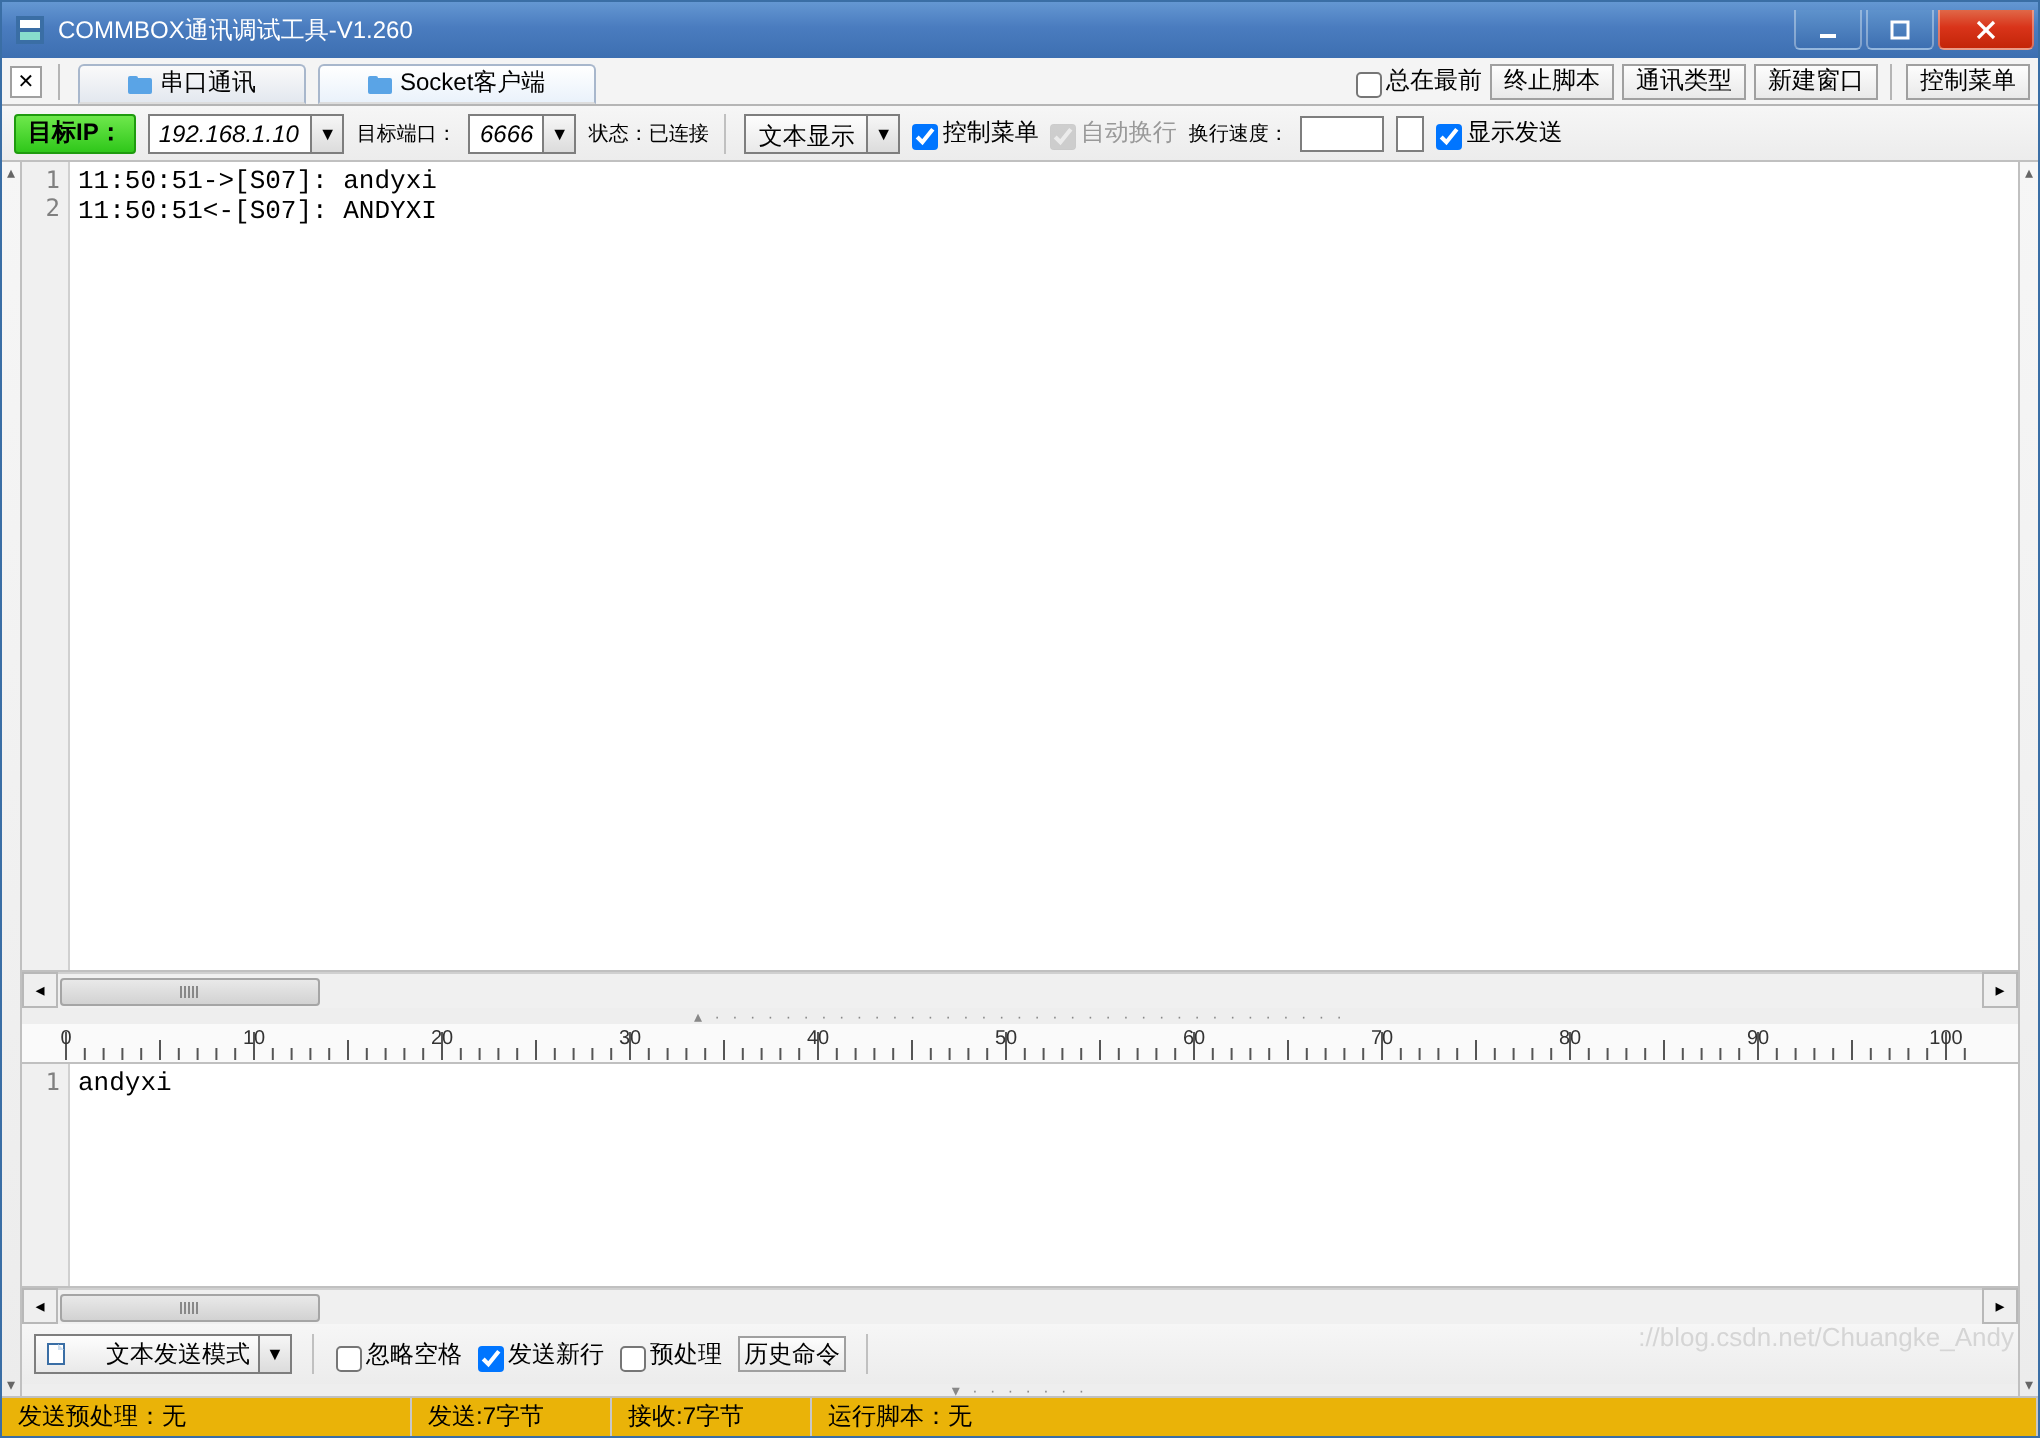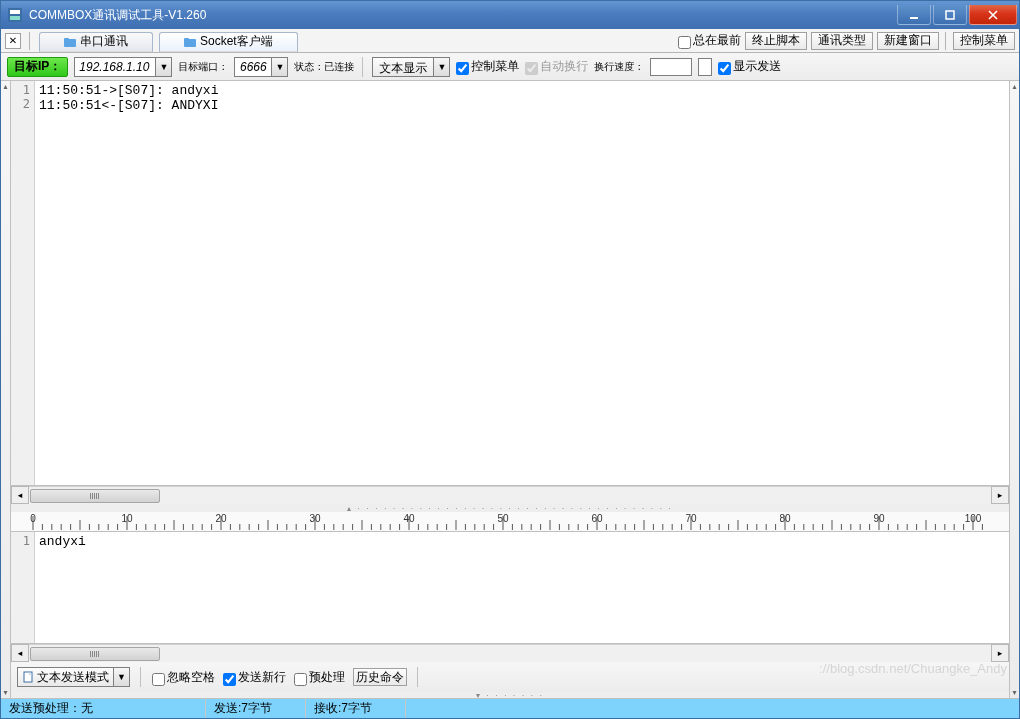--- a/index.html
+++ b/index.html
@@ -46,21 +46,21 @@
 .hbar .track { flex: 1; background: #f0f0f0; border-top: 1px solid #d0d0d0; display:flex; align-items:center; padding:0 1px; }
 .thumb { height: 14px; width: 130px; background: linear-gradient(#e9e9e9,#d2d2d2); border: 1px solid #a5a5a5; border-radius: 2px; display:flex; align-items:center; justify-content:center;}
 .thumb .g{ width:10px; height:6px; background:repeating-linear-gradient(90deg,#888 0 1px,transparent 1px 2px);}
 .sbbtn { width:18px; height:18px; background:#efefef; border:1px solid #b8b8b8; display:flex; align-items:center; justify-content:center; font-size:9px;}
 .splitgrip { height: 8px; background:#eee; display:flex; align-items:center; justify-content:center; font-size:8px; color:#888; letter-spacing:2px;}
 .ruler { height: 20px; background: #fafafa; border-bottom: 1px solid #c0c0c0; position: relative; overflow: hidden; }
 .ruler .ticks{ position:absolute; inset:0; }
 .editor2 { height: 112px; display: flex; background: #fff; border-bottom: 1px solid #c0c0c0; }
 .tbbar { height: 30px; background: linear-gradient(#f6f6f6,#ececec); display: flex; align-items: center; padding: 0 6px; gap: 8px; }
 .bigbtn { flex:1; height: 22px; background: linear-gradient(#eaf3ff,#cfe3fb); border: 1px solid #6a92c4; display:flex; align-items:center; justify-content:center; font-size:12px;}
-.status { height: 20px; background: #7dd3fc; border-top: 1px solid #c0c0c0; display: flex; }
+.status { height: 20px; background: #eab308; border-top: 1px solid #c0c0c0; display: flex; }
 .status .cell { padding: 2px 8px; border-right: 1px solid #c8c8c8; font-size: 12px; display:flex; align-items:center; white-space:nowrap;}
 .status .cell.wide1{ width: 205px; } .status .cell.wide2{ width: 100px; } .status .cell.wide3{ width: 100px; }
 .status .cell.wide4{ width: 305px; } .status .cell.wide5{ flex:1;}
 .watermark{ position:absolute; right:12px; bottom:22px; color:#d5d5d5; font-size:13px; pointer-events:none;}
 input[type=checkbox]{ width:13px; height:13px; }
 svg{display:block;}
 </style>
 </head>
 <body>
 
@@ -315,21 +315,21 @@
         <div class="track">
             <div class="thumb">
               <div class="g"></div>
             </div>
           </div>
         <div class="sbbtn">▸</div>
       </div>
 
       <div class="tbbar">
         <div class="combo" style="background:linear-gradient(#fdfdfd,#e9e9e9)">
-          <span style="padding:2px 4px; display:flex; align-items:center; gap:3px">
+          <span style="padding:2px 4px; display:flex; align-items:center; gap:19px">
             <span>
                 <svg width="12" height="12">
                   <rect x="2" y="1" width="8" height="10" fill="#fff" stroke="#3a6ea5"></rect>
                   <path d="M7 1 L10 4 L7 4 Z" fill="#cde"></path>
                 </svg>
               </span>
             <span>文本发送模式</span>
           </span>
           <div class="ddl">▼</div>
         </div>
@@ -356,14 +356,15 @@
       <div class="arrow top">▴</div>
       <div class="arrow bot">▾</div>
     </div>
     <div class="watermark">://blog.csdn.net/Chuangke_Andy</div>
   </div>
 
   <div class="status">
     <div class="cell wide1">发送预处理：无</div>
     <div class="cell wide2">发送:7字节</div>
     <div class="cell wide3">接收:7字节</div>
+    <div class="cell wide5">运行脚本：无</div>
   </div>
 </div>
 
 </body></html>

